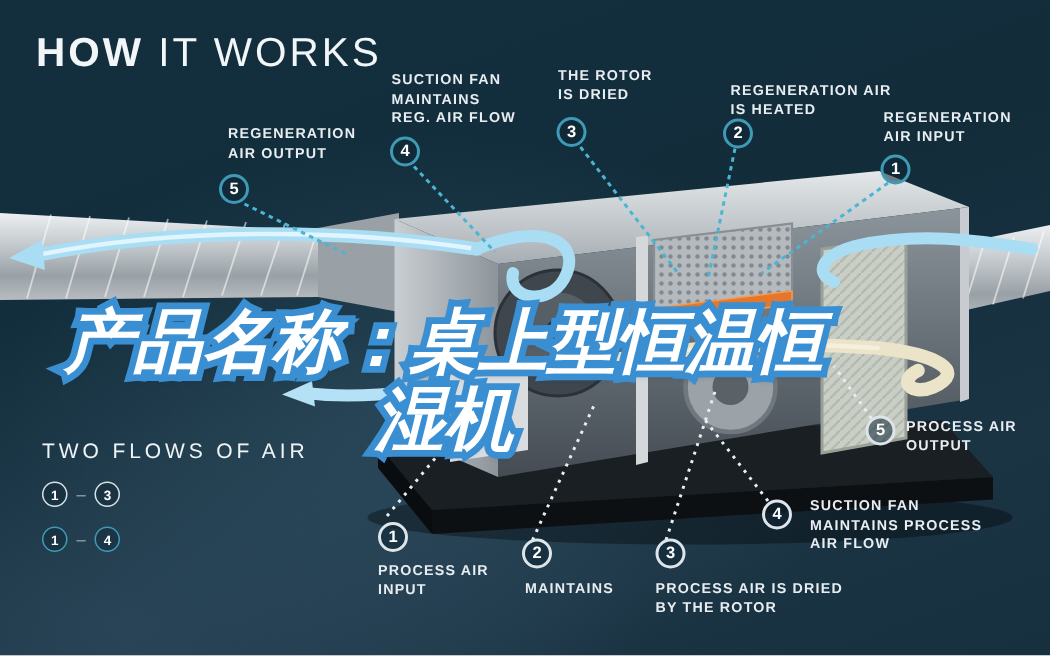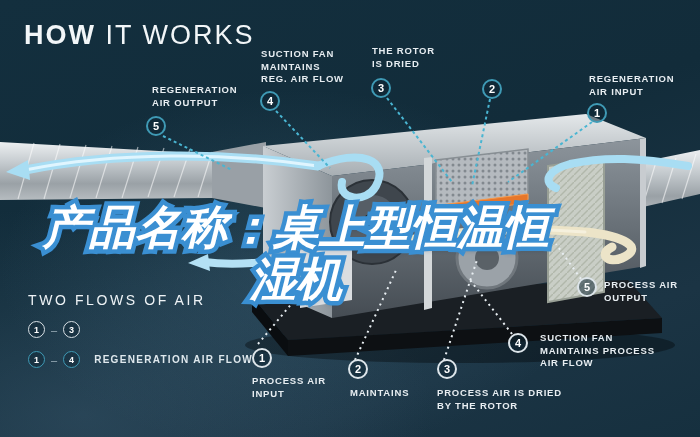--- a/index.html
+++ b/index.html
@@ -188,20 +188,22 @@
 
   <div class="lbl" style="left:261px;top:48px">SUCTION FAN
 MAINTAINS
 REG. AIR FLOW</div>
   <div class="num regen" style="left:260px;top:91px">4</div>
 
   <div class="lbl" style="left:372px;top:45px">THE ROTOR
 IS DRIED</div>
   <div class="num regen" style="left:371px;top:78px">3</div>
 
+  <div class="lbl" style="left:487px;top:55px">REGENERATION AIR
+IS HEATED</div>
   <div class="num regen" style="left:482px;top:79px">2</div>
 
   <div class="lbl" style="left:589px;top:73px">REGENERATION
 AIR INPUT</div>
   <div class="num regen" style="left:587px;top:103px">1</div>
 
   <div class="num proc" style="left:252px;top:348px">1</div>
   <div class="lbl" style="left:252px;top:375px">PROCESS AIR
 INPUT</div>
 
@@ -225,21 +227,20 @@
     <div class="hd">TWO FLOWS OF AIR</div>
     <div class="leg-row process">
       <span class="leg-num">1</span>
       <span class="leg-dash">–</span>
       <span class="leg-num">3</span>
     </div>
     <div class="leg-row regeneration">
       <span class="leg-num">1</span>
       <span class="leg-dash">–</span>
       <span class="leg-num">4</span>
-      <span class="leg-label">REGENERATION AIR FLOW</span>
     </div>
   </div>
 
   <div id="cn-overlay">
     <span class="cn-line">
       <span class="stroke">产品名称：桌上型恒温恒</span>
       <span class="fill">产品名称：桌上型恒温恒</span>
     </span>
     <span class="cn-line">
       <span class="stroke">湿机</span>

